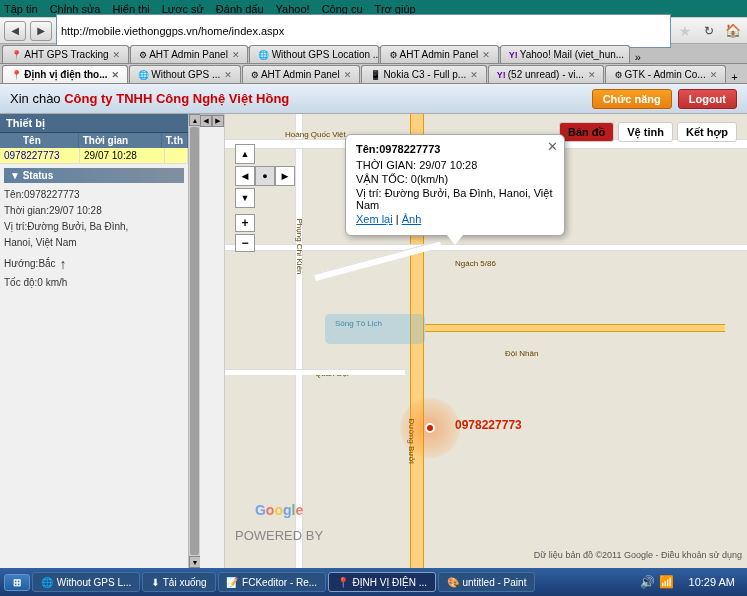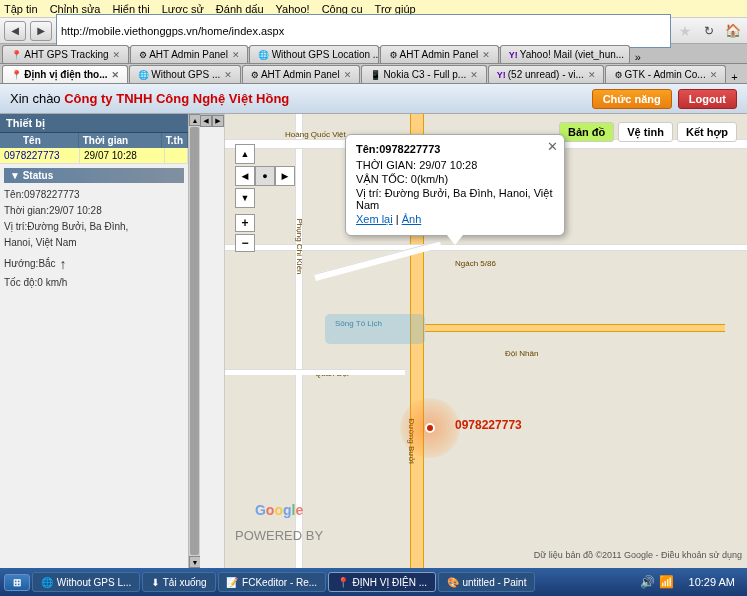--- a/index.html
+++ b/index.html
@@ -79,21 +79,21 @@
       white-space: nowrap; overflow: hidden; max-width: 130px;
     }
     .tab.active {
       background: linear-gradient(to bottom, #ffffff, #f0f0f0);
       font-weight: bold;
     }
     .tab-close { margin-left: 4px; font-size: 9px; color: #666; }
 
     
     .menu-bar {
-      background: #fef9c3;
+      background: #0f766e;
       height: 18px;
       display: flex;
       align-items: center;
       padding: 0 4px;
       border-bottom: 1px solid #ccc;
       font-size: 11px;
       gap: 12px;
     }
     .menu-item { cursor: pointer; color: #000; }
 
@@ -194,21 +194,21 @@
     }
     .map-btn {
       background: white;
       border: 1px solid #ccc;
       border-radius: 3px;
       padding: 3px 8px;
       font-size: 11px;
       cursor: pointer;
       font-weight: bold;
     }
-    .map-btn.active { background: #bef264; }
+    .map-btn.active { background: #b91c1c; }
 
     .map-zoom {
       position: absolute;
       top: 30px;
       left: 10px;
       z-index: 10;
       display: flex;
       flex-direction: column;
       gap: 2px;
     }

